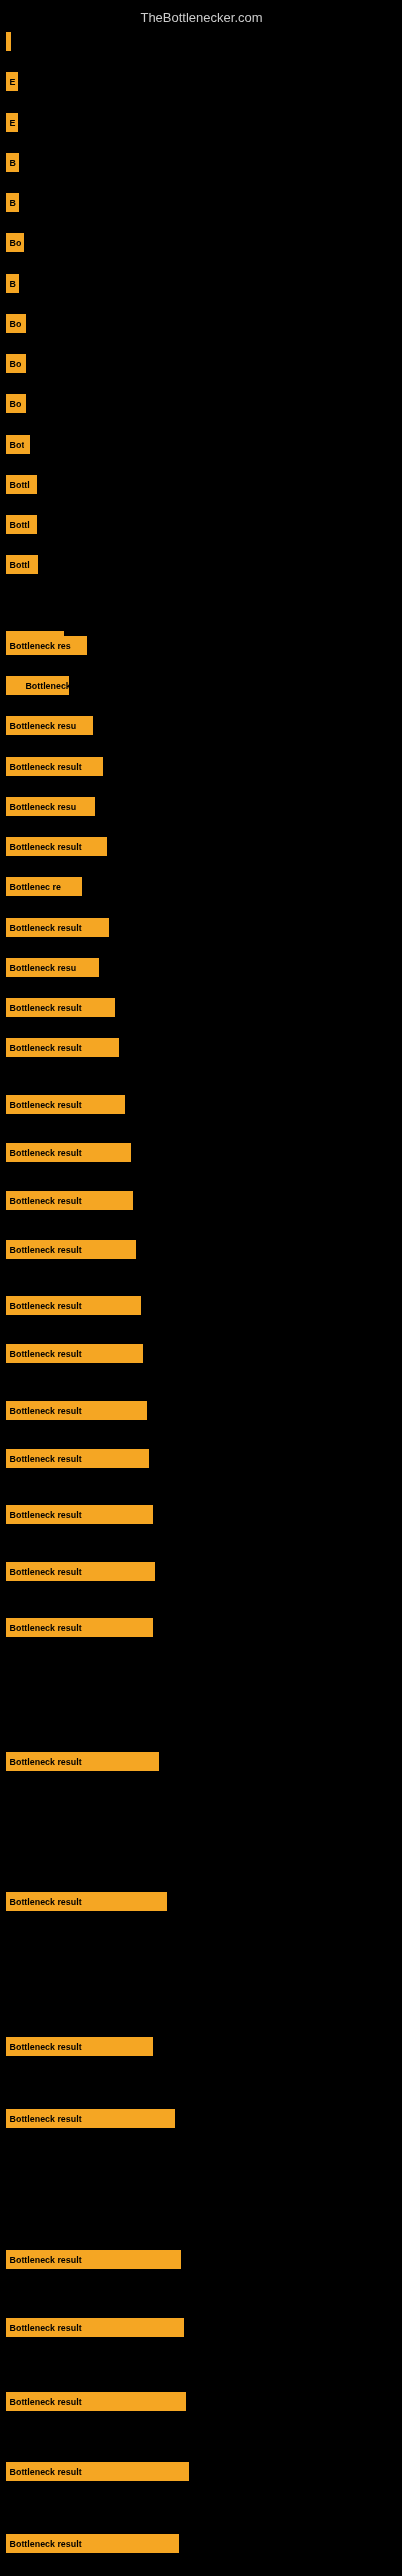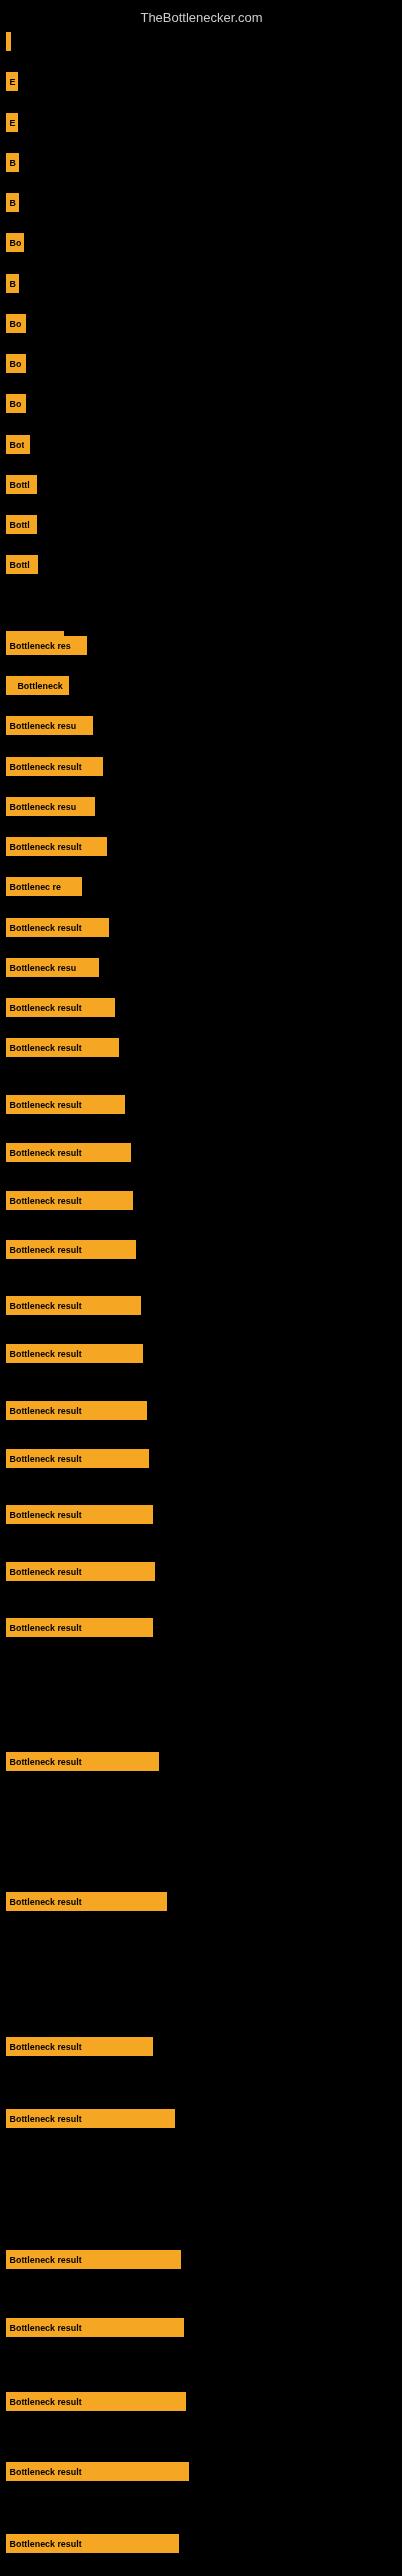--- a/index.html
+++ b/index.html
@@ -107,21 +107,21 @@
       <div style="background-color: rgb(245, 166, 35); height: 19.3px; width: 58px; display: flex; align-items: center; padding-left: 3.2px; min-width: 58px; margin-top: 35px;">
         <span style="color: rgb(0, 0, 0); font-size: 8.9px; font-weight: bold; white-space: nowrap; overflow: hidden;">Bottlenec</span>
       </div>
     </div>
     <div style="position: absolute; top: 636px; left: 0px; display: flex; align-items: center;">
       <div style="background-color: rgb(245, 166, 35); height: 19.3px; width: 81px; display: flex; align-items: center; padding-left: 3.2px; min-width: 81px;">
         <span style="color: rgb(0, 0, 0); font-size: 8.9px; font-weight: bold; white-space: nowrap; overflow: hidden;">Bottleneck res</span>
       </div>
     </div>
     <div style="position: absolute; top: 676px; left: 0px; display: flex; align-items: center;">
-      <div style="background-color: rgb(245, 166, 35); height: 19.3px; width: 63px; display: flex; align-items: center; padding-left: 11px; min-width: 63px;">
+      <div style="background-color: rgb(245, 166, 35); height: 19.3px; width: 63px; display: flex; align-items: center; padding-left: 19px; min-width: 63px;">
         <span style="color: rgb(0, 0, 0); font-size: 8.9px; font-weight: bold; white-space: nowrap; overflow: hidden;">Bottleneck</span>
       </div>
     </div>
     <div style="position: absolute; top: 716px; left: 0px; display: flex; align-items: center;">
       <div style="background-color: rgb(245, 166, 35); height: 19.3px; width: 87px; display: flex; align-items: center; padding-left: 3.2px; min-width: 87px;">
         <span style="color: rgb(0, 0, 0); font-size: 8.9px; font-weight: bold; white-space: nowrap; overflow: hidden;">Bottleneck resu</span>
       </div>
     </div>
     <div style="position: absolute; top: 757px; left: 0px; display: flex; align-items: center;">
       <div style="background-color: rgb(245, 166, 35); height: 19.3px; width: 97px; display: flex; align-items: center; padding-left: 3.2px; min-width: 97px;">

